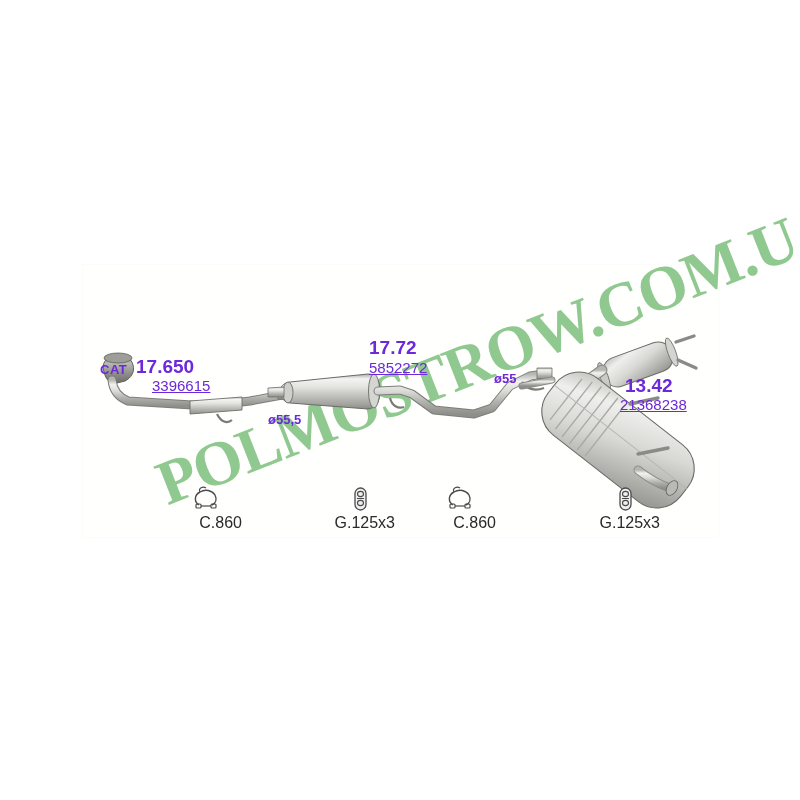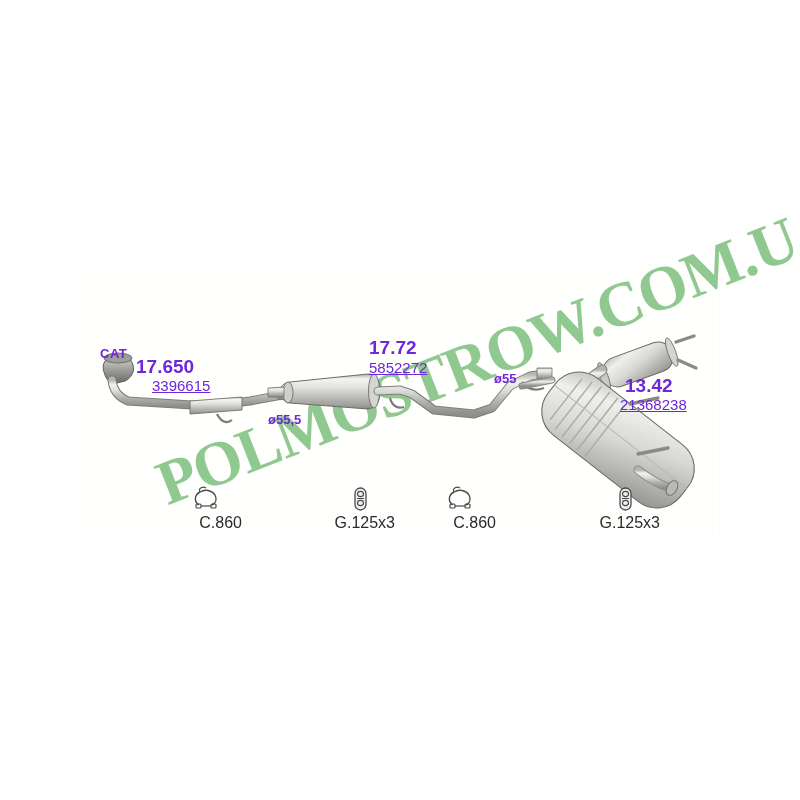--- a/index.html
+++ b/index.html
@@ -218,21 +218,21 @@
 
       <path d="M548,140 L576,134" fill="none" stroke="#8a8a86" stroke-width="3.4" stroke-linecap="round"></path>
       <path d="M556,190 L586,184" fill="none" stroke="#8a8a86" stroke-width="3.4" stroke-linecap="round"></path>
 
       <path d="M556,206 C566,214 576,220 588,224" fill="none" stroke="#8b8b87" stroke-width="9" stroke-linecap="round"></path>
       <path d="M556,206 C566,214 576,220 588,224" fill="none" stroke="url(#pipeGrad)" stroke-width="7" stroke-linecap="round"></path>
       <ellipse cx="590" cy="224" rx="5" ry="8" transform="rotate(30 590 224)" fill="#b9b9b5" stroke="#6a6a66" stroke-width="0.9"></ellipse>
     </g>
   </svg>
 
-  <div class="label cat-label" style="left:100px; top:346px;">CAT</div>
+  <div class="label cat-label" style="left:100px; top:362px;">CAT</div>
 
   <div class="label code-big" style="left:136px; top:356px;">17.650</div>
   <div class="label code-small" style="left:152px; top:377px;">3396615</div>
 
   <div class="label code-big" style="left:369px; top:337px;">17.72</div>
   <div class="label code-small" style="left:369px; top:359px;">5852272</div>
 
   <div class="label code-big" style="left:625px; top:375px;">13.42</div>
   <div class="label code-small" style="left:620px; top:396px;">21368238</div>
 

